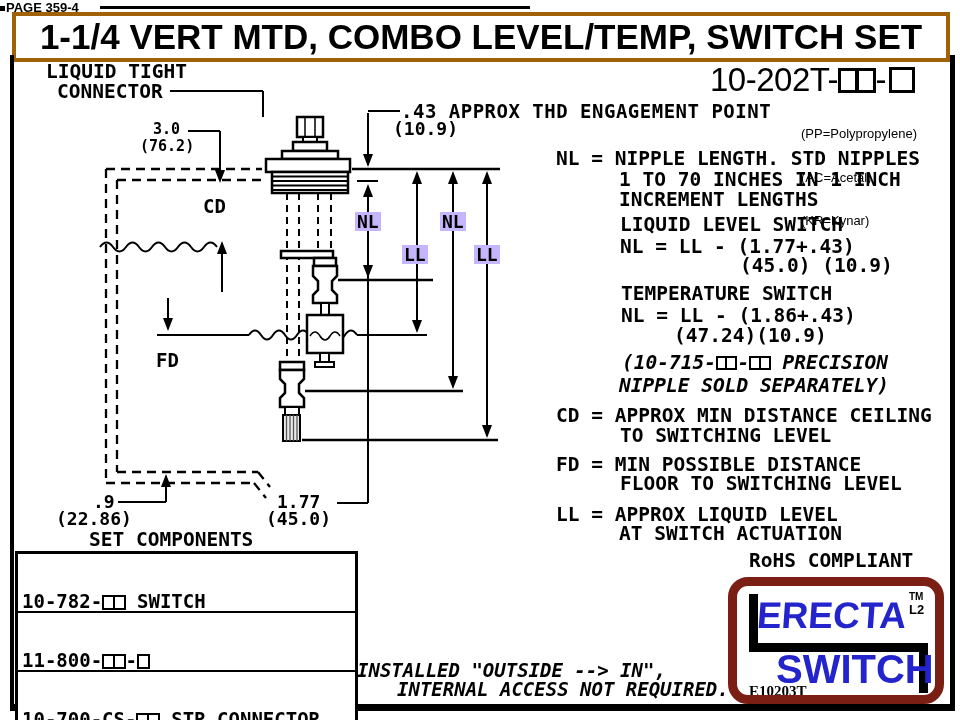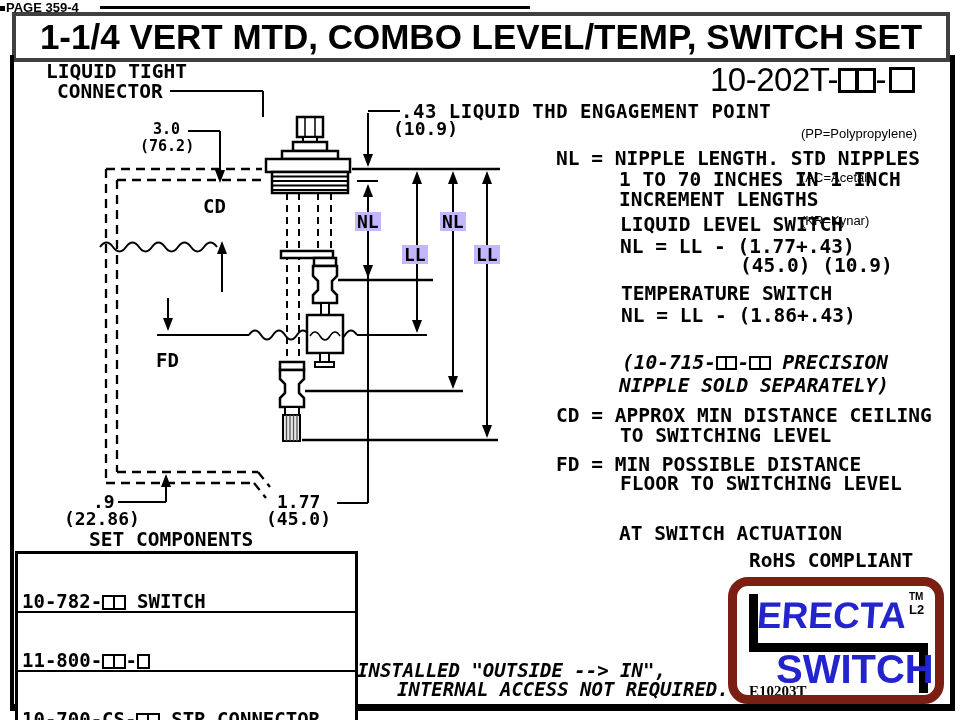--- a/index.html
+++ b/index.html
@@ -11,21 +11,21 @@
   .t20{font:bold 19.5px/20px "DejaVu Sans Mono",monospace;}
   .t19{font:bold 19px/20px "DejaVu Sans Mono",monospace;}
   .t18{font:bold 18px/19px "DejaVu Sans Mono",monospace;}
   .t15{font:bold 15px/16px "DejaVu Sans Mono",monospace;}
   .ital{font-style:italic;}
   .dimlabel{background:#c4b5fd;padding:0 2px;}
   
   #page-label{left:6px;top:1px;font:bold 13px/14px "Liberation Sans",sans-serif;}
   #top-rule{left:100px;top:6px;width:430px;height:3px;background:#000;}
   #top-tick{left:0;top:6px;width:5px;height:5px;background:#000;}
-  #title-box{left:12px;top:12px;width:930px;height:42px;border:4px solid #404040;
+  #title-box{left:12px;top:12px;width:930px;height:42px;border:4px solid #a16207;
              display:flex;align-items:center;justify-content:center;}
   #title-box .ttl{font:bold 35px "Liberation Sans",sans-serif;letter-spacing:0;}
   
   #frame{left:10px;top:55px;width:936px;height:649px;border-left:4px solid #000;
          border-right:5px solid #000;border-bottom:7px solid #000;}
   
   #part-number{left:710px;top:62px;height:36px;display:flex;align-items:center;}
   #part-number .segt{font:400 33px/36px "Liberation Sans",sans-serif;letter-spacing:-0.5px;}
   #materials{left:801px;top:98px;font:400 13px/14.5px "Liberation Sans",sans-serif;}
   
@@ -170,45 +170,47 @@
     <div>(AC=Acetal)</div>
     <div>(KR=Kynar)</div>
   </div>
 
   <div class="abs txt t20" style="left:46px;top:62px;">LIQUID TIGHT</div>
   <div class="abs txt t20" style="left:57px;top:82px;">CONNECTOR</div>
   <div class="abs txt t15" style="left:153px;top:121px;">3.0</div>
   <div class="abs txt t15" style="left:140px;top:138px;">(76.2)</div>
   <div class="abs txt t19" style="left:203px;top:196px;">CD</div>
   <div class="abs txt t19" style="left:156px;top:350px;">FD</div>
-  <div class="abs txt t19" style="left:401px;top:101px;letter-spacing:0.5px;">.43 LIQUID THD ENGAGEMENT POINT</div>
+  <div class="abs txt t19" style="left:401px;top:101px;letter-spacing:0.5px;">.43 APPROX THD ENGAGEMENT POINT</div>
   <div class="abs txt t18" style="left:393px;top:119px;">(10.9)</div>
   <div class="abs txt t18 dimlabel" style="left:355px;top:212px;">NL</div>
   <div class="abs txt t18 dimlabel" style="left:440px;top:212px;">NL</div>
   <div class="abs txt t18 dimlabel" style="left:402px;top:245px;">LL</div>
   <div class="abs txt t18 dimlabel" style="left:474px;top:245px;">LL</div>
   <div class="abs txt t18" style="left:93px;top:492px;">.9</div>
-  <div class="abs txt t18" style="left:64px;top:509px;">(22.86)</div>
+  <div class="abs txt t18" style="left:56px;top:509px;">(22.86)</div>
   <div class="abs txt t18" style="left:277px;top:492px;">1.77</div>
   <div class="abs txt t18" style="left:266px;top:509px;">(45.0)</div>
 
   <div class="abs txt t20" style="left:556px;top:149px;">NL = NIPPLE LENGTH. STD NIPPLES</div>
   <div class="abs txt t20" style="left:619px;top:170px;">1 TO 70 INCHES IN 1 INCH</div>
   <div class="abs txt t20" style="left:619px;top:190px;">INCREMENT LENGTHS</div>
   <div class="abs txt t20" style="left:620px;top:215px;">LIQUID LEVEL SWITCH</div>
   <div class="abs txt t20" style="left:620px;top:237px;">NL = LL - (1.77+.43)</div>
   <div class="abs txt t20" style="left:740px;top:256px;">(45.0) (10.9)</div>
   <div class="abs txt t20" style="left:621px;top:284px;">TEMPERATURE SWITCH</div>
   <div class="abs txt t20" style="left:621px;top:306px;">NL = LL - (1.86+.43)</div>
+  <div class="abs txt t20" style="left:674px;top:326px;">(47.24)(10.9)</div>
   <div class="abs txt t20 ital prec" style="left:622px;top:353px;"><span class="segt">(10-715-</span><span class="box"></span><span class="box"></span><span class="segt">-</span><span class="box"></span><span class="box"></span><span class="segt"> PRECISION</span></div>
   <div class="abs txt t20 ital" style="left:619px;top:376px;">NIPPLE SOLD SEPARATELY)</div>
   <div class="abs txt t20" style="left:556px;top:406px;">CD = APPROX MIN DISTANCE CEILING</div>
   <div class="abs txt t20" style="left:620px;top:426px;text-align:center;">TO SWITCHING LEVEL</div>
   <div class="abs txt t20" style="left:556px;top:455px;">FD = MIN POSSIBLE DISTANCE</div>
   <div class="abs txt t20" style="left:620px;top:474px;">FLOOR TO SWITCHING LEVEL</div>
+  <div class="abs txt t20" style="left:556px;top:505px;">LL = APPROX LIQUID LEVEL</div>
   <div class="abs txt t20" style="left:619px;top:524px;">AT SWITCH ACTUATION</div>
   <div class="abs txt t20" style="left:749px;top:551px;">RoHS COMPLIANT</div>
 
   <div class="abs txt t20" style="left:89px;top:530px;">SET COMPONENTS</div>
   <div class="abs txt" id="set-table">
     <div class="srow"><span class="segt">10-782-</span><span class="box"></span><span class="box"></span><span class="segt"> SWITCH</span></div>
     <div class="srow"><span class="segt">11-800-</span><span class="box"></span><span class="box"></span><span class="segt">-</span><span class="box"></span></div>
     <div class="srow"><span class="segt">10-700-CS-</span><span class="box"></span><span class="box"></span><span class="segt"> STR CONNECTOR</span></div>
     
     

